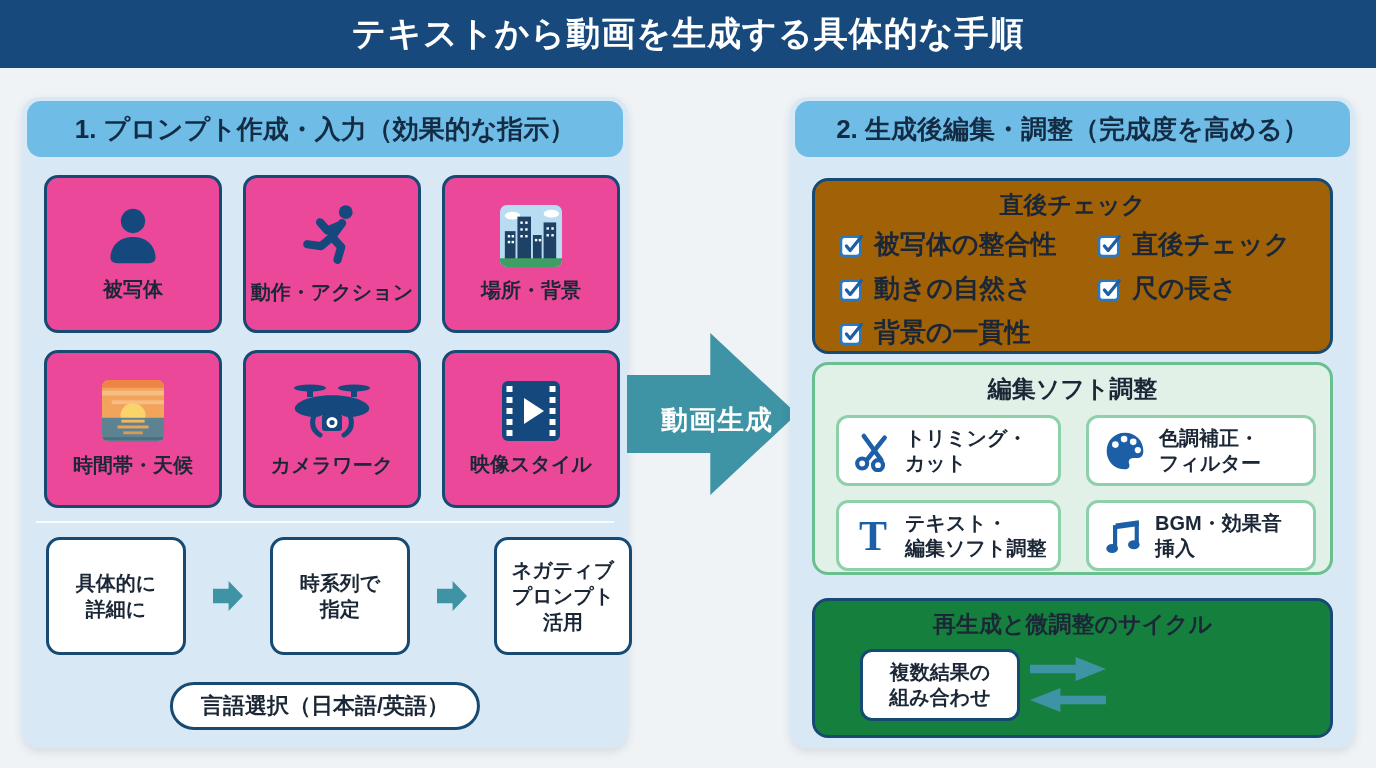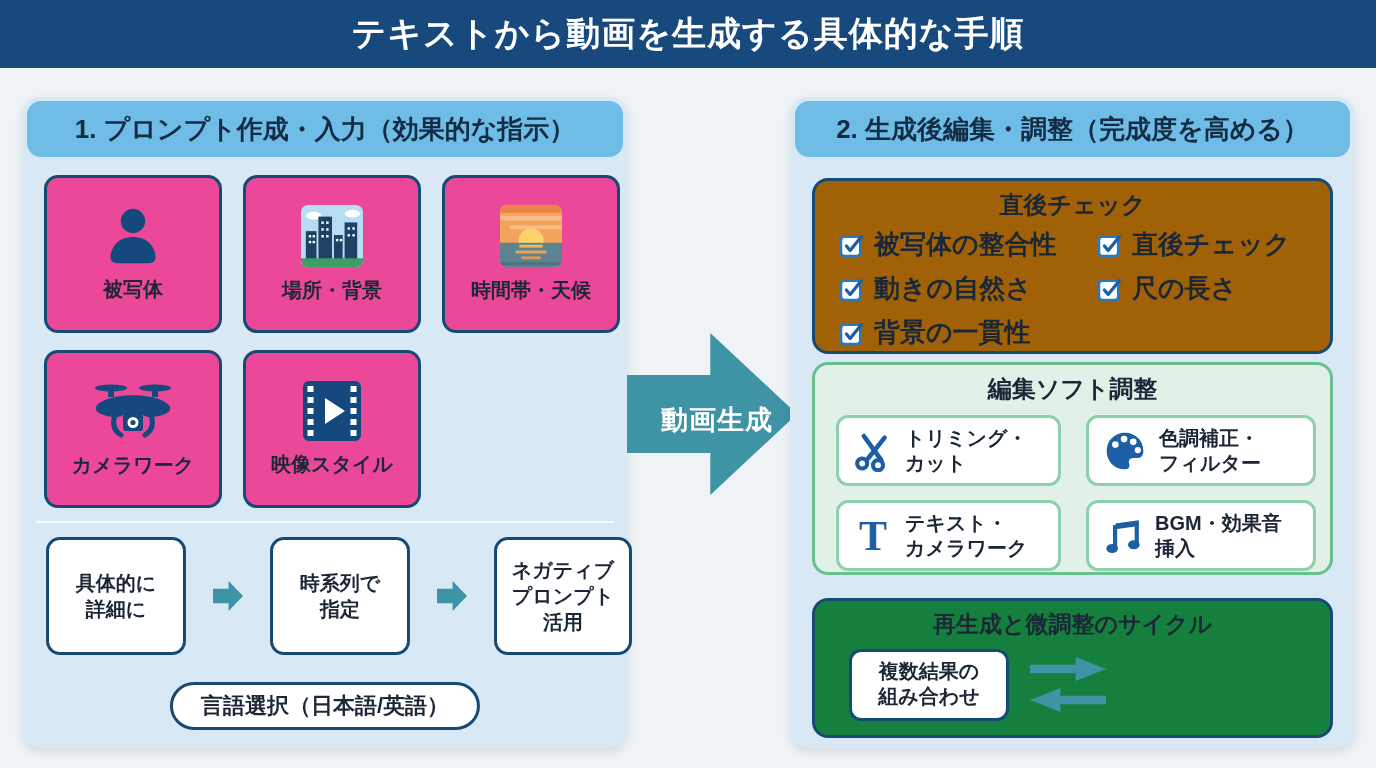--- a/index.html
+++ b/index.html
@@ -64,21 +64,21 @@
              display:flex;align-items:center;gap:12px;padding-left:14px;
              font-size:20px;font-weight:bold;color:#1b2736;line-height:1.25;}
   .t-glyph{font-family:"Liberation Serif","DejaVu Serif",serif;font-size:42px;font-weight:bold;
            color:#1d5fa6;line-height:1;width:40px;text-align:center;}
 
   .cycle-section{top:501px;height:140px;background:#15803d;border:3px solid #164a73;}
   .cycle-title{font-size:23px;}
   .cycle-box{position:absolute;background:#ffffff;border:3px solid #164a73;border-radius:12px;
              box-sizing:border-box;display:flex;align-items:center;justify-content:center;
              text-align:center;font-size:20px;font-weight:bold;color:#1b2736;line-height:1.25;}
-  .cycle-left{left:34px;top:48px;width:160px;height:72px;font-family:Liberation Mono, monospace;}
+  .cycle-left{left:45px;top:48px;width:160px;height:72px;}
   .cycle-right{left:291px;top:52px;width:167px;height:66px;}
   .cycle-arrows{position:absolute;left:215px;top:56px;width:76px;display:flex;flex-direction:column;gap:7px;}
   .cyc-arrow{height:24px;background:#3e93a4;}
   .cyc-right{clip-path:polygon(0 32%,60% 32%,60% 0,100% 50%,60% 100%,60% 68%,0 68%);}
   .cyc-left{clip-path:polygon(100% 32%,40% 32%,40% 0,0 50%,40% 100%,40% 68%,100% 68%);}
 
   .pre{white-space:pre-line;}
   .icon{display:flex;align-items:center;justify-content:center;}
 </style>
 </head>
@@ -100,20 +100,31 @@
       <div class="card">
         <span class="icon">
           <svg width="60" height="60" viewBox="0 0 64 64">
             <circle cx="32" cy="16" r="13" fill="#15497e"></circle>
             <path d="M32 33 C15 33 8 45 8 55 C8 59 11 61 15 61 L49 61 C53 61 56 59 56 55 C56 45 49 33 32 33 Z" fill="#15497e"></path>
           </svg>
         </span>
         <span class="card-label">被写体</span>
       </div>
 
+      <div class="card">
+        <span class="icon">
+          <svg width="66" height="66" viewBox="0 0 72 72" fill="none" stroke="#15497e" stroke-width="9" stroke-linecap="round" stroke-linejoin="round">
+            <circle cx="51" cy="10" r="7.5" fill="#15497e" stroke="none"></circle>
+            <path d="M47 22 L36 37 L46 48 L42 62"></path>
+            <path d="M36 37 L24 47 L9 45"></path>
+            <path d="M45 24 L31 30 L23 21"></path>
+          </svg>
+        </span>
+        <span class="card-label">動作・アクション</span>
+      </div>
 
       <div class="card">
         <span class="icon">
           <svg width="62" height="62" viewBox="0 0 64 64">
             <defs>
                 <clipPath id="cityclip">
                   <rect width="64" height="64" rx="7"></rect>
                 </clipPath>
               </defs>
             <g clip-path="url(#cityclip)">
@@ -322,21 +333,21 @@
               <circle cx="38" cy="23" r="3.4" fill="#ffffff"></circle>
             </svg>
           </span>
           <span class="pre">色調補正・
 フィルター</span>
         </div>
 
         <div class="tool-card">
           <span class="t-glyph">T</span>
           <span class="pre">テキスト・
-カメラワーク</span>
+編集ソフト調整</span>
         </div>
 
         <div class="tool-card">
           <span class="icon">
             <svg width="40" height="42" viewBox="0 0 48 48" fill="#1d5fa6">
               <path d="M15 9 L43 5 L43 12 L15 16 Z"></path>
               <rect x="12" y="11" width="5" height="27"></rect>
               <rect x="38" y="7" width="5" height="26"></rect>
               <ellipse cx="11" cy="39" rx="7" ry="5.5"></ellipse>
               <ellipse cx="37" cy="34.5" rx="7" ry="5.5"></ellipse>

